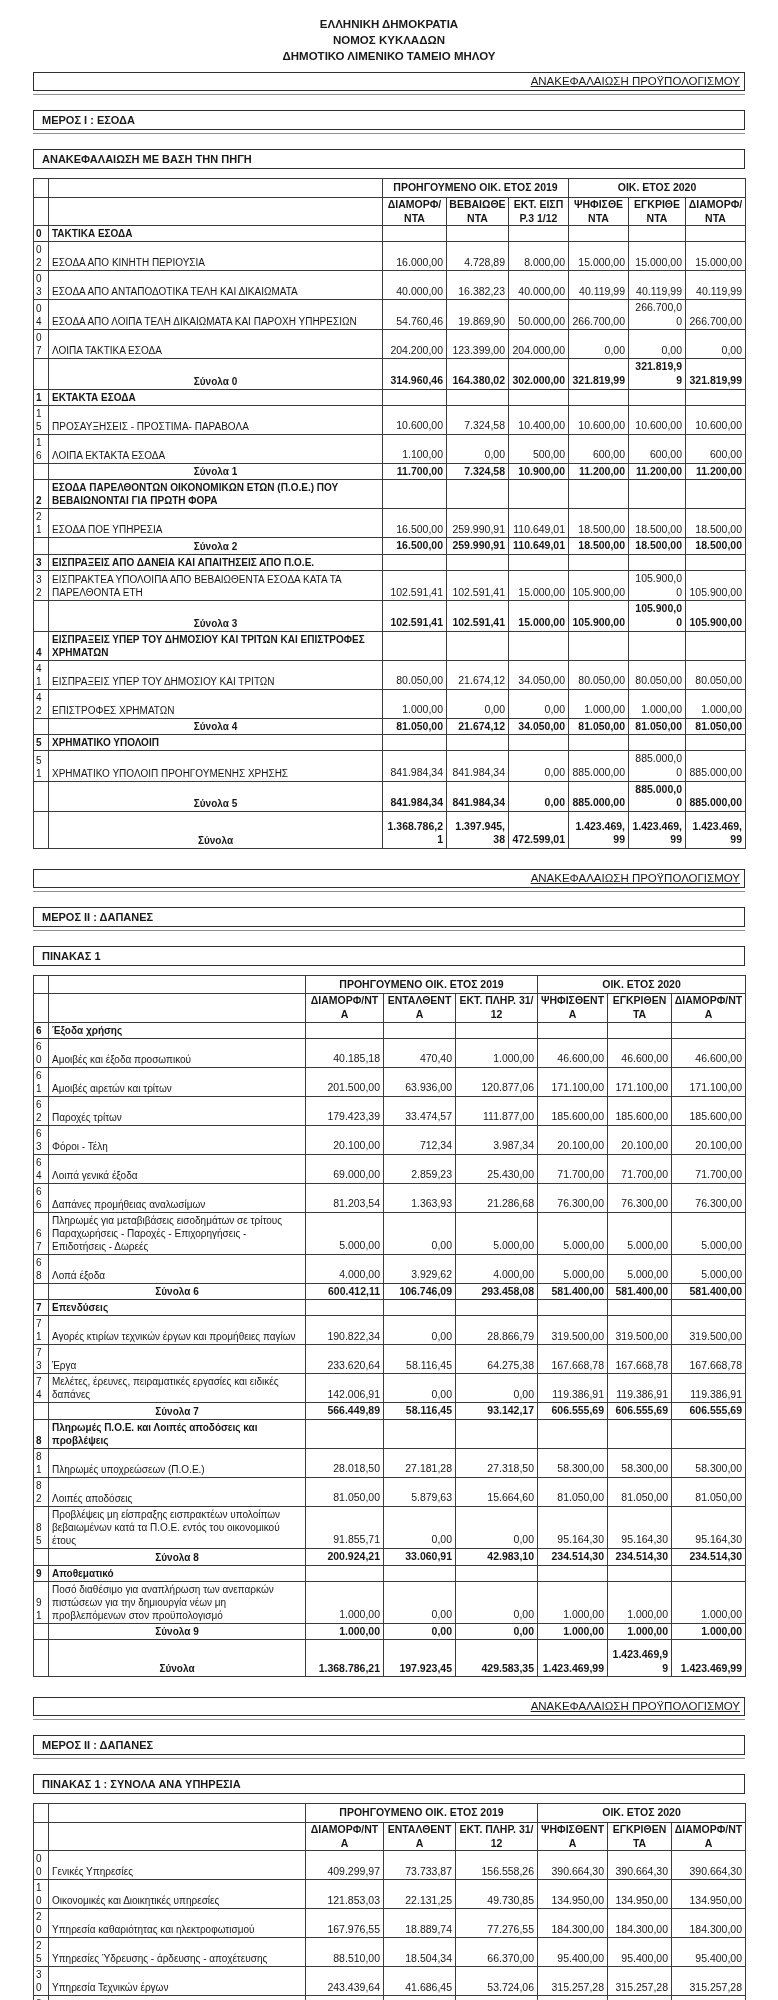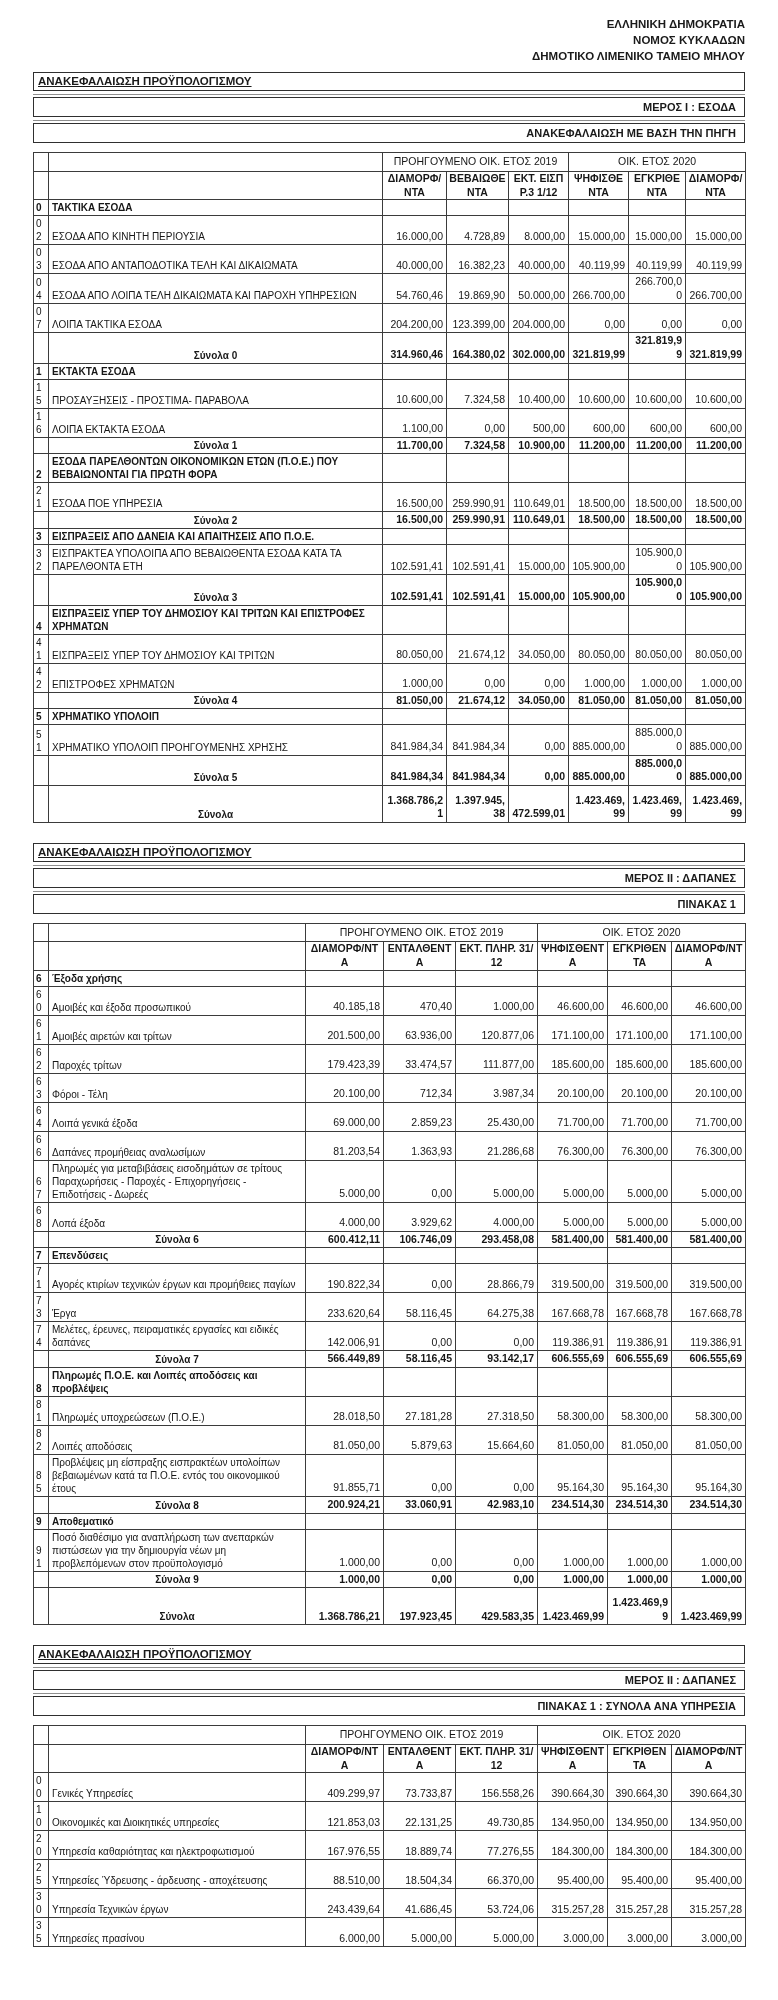--- a/index.html
+++ b/index.html
@@ -1,27 +1,27 @@
 <!DOCTYPE html>
 <html lang="el"><head>
 <meta charset="utf-8">
 <style>
   html,body{margin:0;padding:0;background:#ffffff;}
   body{width:778px;font-family:"Liberation Sans", sans-serif;color:#1a1a1a;}
   .page{padding:12px 33px 40px 33px;}
-  .org{ text-align:right;font-weight:bold;font-size:11.5px;line-height:1.4;margin:4px 0 8px 0;}
+  .org{ text-align:center;font-weight:bold;font-size:11.5px;line-height:1.4;margin:4px 0 8px 0;}
   .box{border:1.6px solid #2f2f2f;background:#fff;}
-  .recap{text-align:left;font-weight:bold;font-size:11.5px;padding:2px 4px 3px 4px;margin-top:0;}
+  .recap{text-align:right;font-weight:normal;font-size:11.5px;padding:2px 4px 3px 4px;margin-top:0;}
   .recap span{text-decoration:underline;}
-  .part{font-weight:bold;font-size:11px;text-align:right;padding:3px 8px;margin-top:2px;}
+  .part{font-weight:bold;font-size:11px;text-align:left;padding:3px 8px;margin-top:15px;}
   .hairline{border-top:1.2px solid #8f8f8f;margin-top:3px;}
   .tablewrap{margin-top:9px;margin-bottom:4px;}
   .doc-table{border-collapse:collapse;table-layout:fixed;width:712px;font-size:10px;color:#161616;}
   .doc-table th,.doc-table td{border:1.5px solid #3b3b3b;padding:1px 3px;vertical-align:bottom;line-height:1.3;overflow:hidden;}
-  .doc-table th.grp{font-weight:normal;text-align:center;font-size:10.5px;padding:2px 2px;}
+  .doc-table th.grp{font-weight:bold;text-align:center;font-size:10.5px;padding:2px 2px;}
   .doc-table th.col{font-weight:bold;text-align:center;font-size:10.5px;word-break:break-all;padding:0 2px;}
   .doc-table th.blank{padding:0;}
   .doc-table td.code{word-break:break-all;padding:1px 2px;font-size:10px;}
   .doc-table td.label{text-align:left;font-size:10px;}
   .doc-table td.num{text-align:right;word-break:break-all;font-size:10.5px;}
   .doc-table tr.section td{font-weight:bold;}
   .doc-table tr.section td.num{height:10px;}
   .doc-table tr.subtotal td,.doc-table tr.total td{font-weight:bold;}
   .doc-table tr.subtotal td.label,.doc-table tr.total td.label{text-align:center;}
   .doc-table tr.total td{height:34px;}

